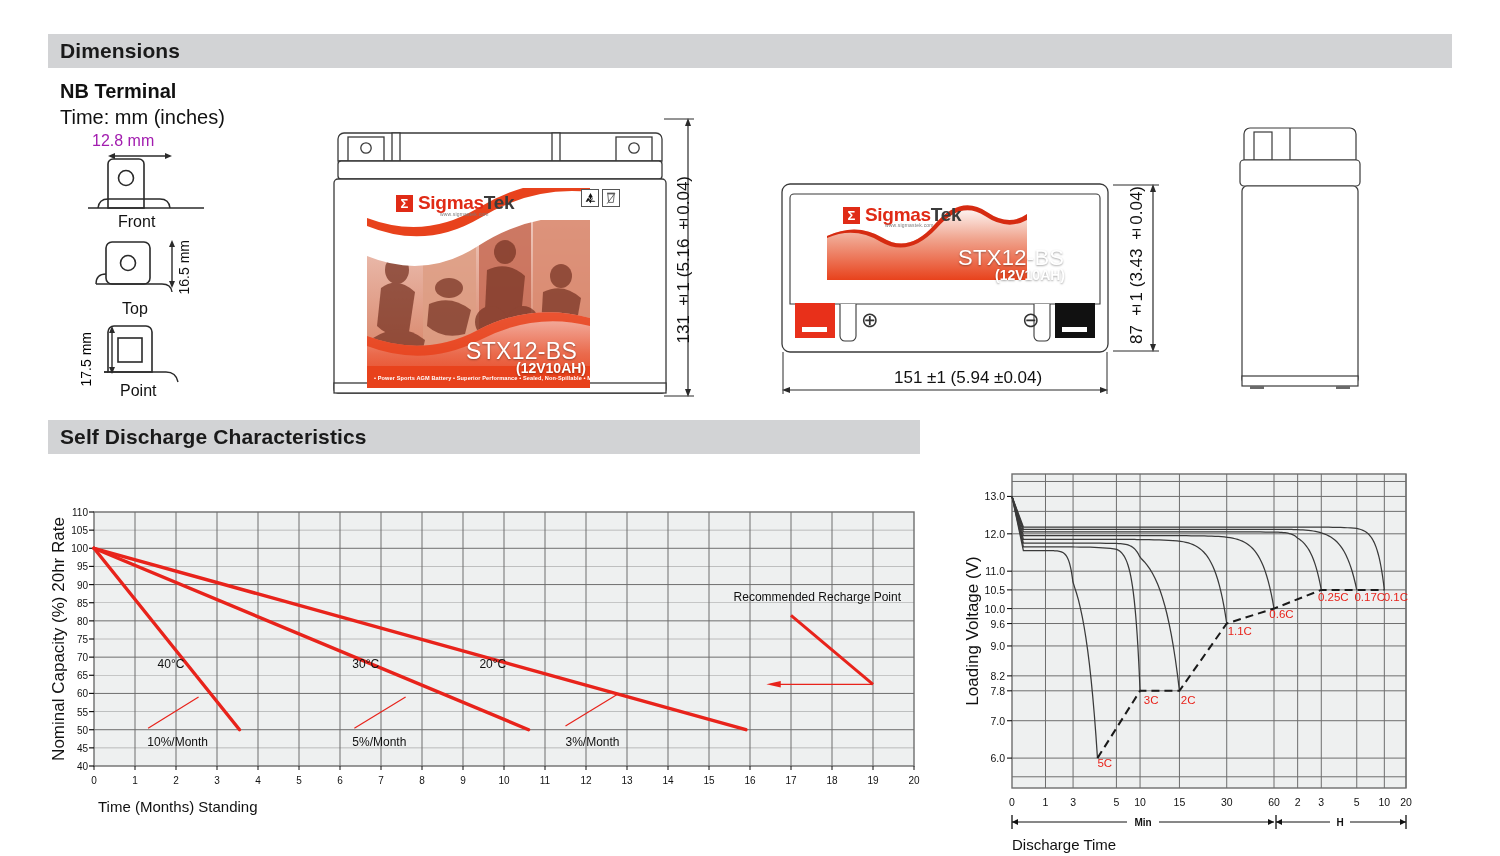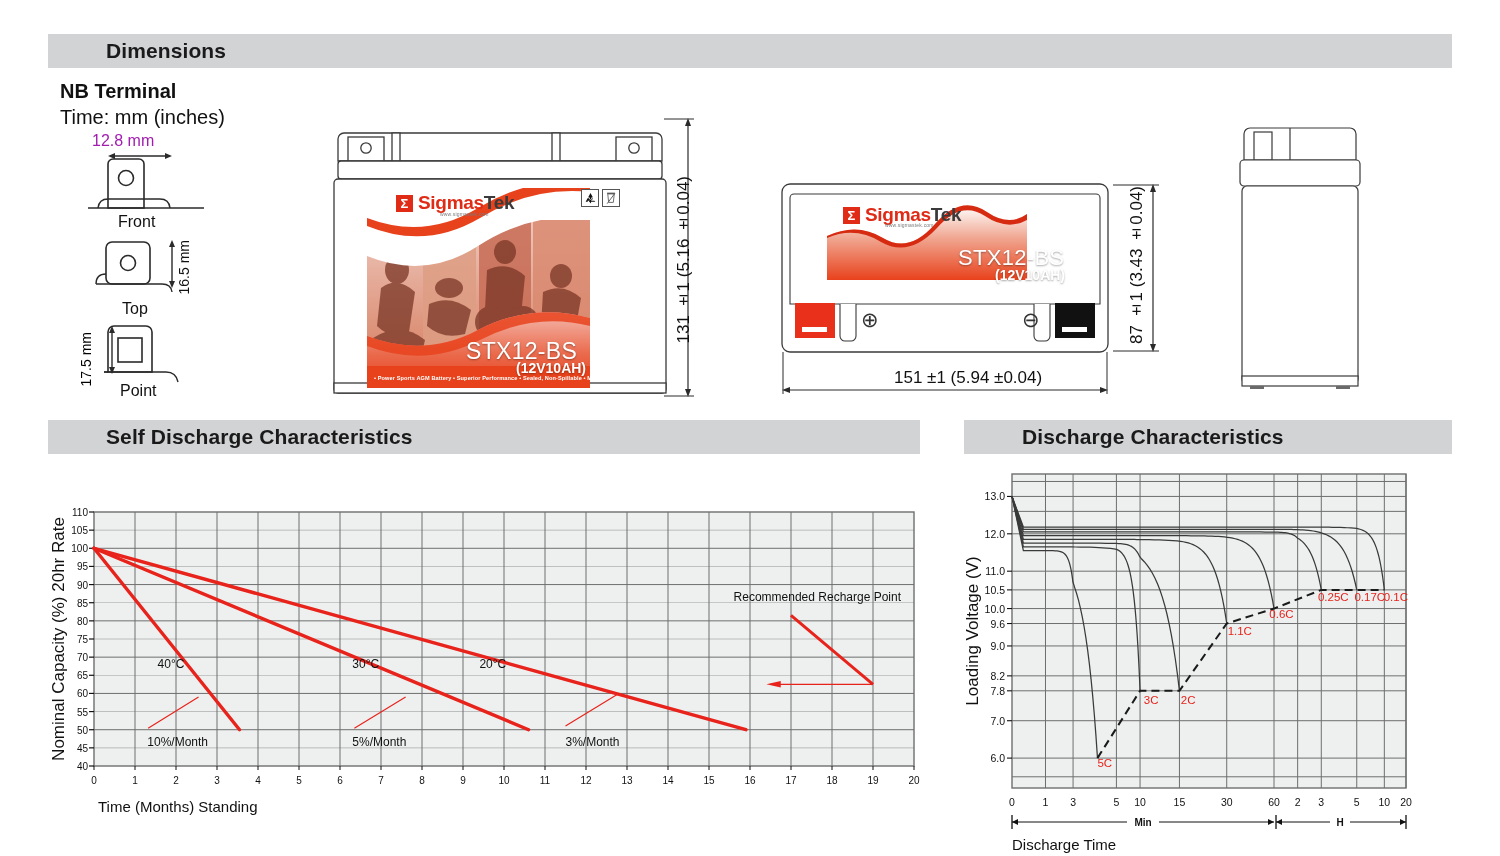--- a/index.html
+++ b/index.html
@@ -11,21 +11,20 @@
     overflow: hidden;
   }
   #page { position: relative; width: 1500px; height: 856px; background: #fff; }
 
   
   .section-bar {
     position: absolute;
     background: #d2d3d5;
     display: flex;
     align-items: center;
-    padding-left: 46px;
   }
   .section-bar .section-title {
     font-weight: bold;
     font-size: 21px;
     color: #1a1a1a;
     padding-left: 12px;
     letter-spacing: .1px;
   }
 
   
@@ -309,23 +308,20 @@
     <rect x="4" y="68" width="116" height="198" rx="5" fill="#fff" stroke="#3a3a3a" stroke-width="1.2"></rect>
     <rect x="4" y="258" width="116" height="10" fill="#fff" stroke="#3a3a3a" stroke-width="1.2"></rect>
     <rect x="12" y="268" width="14" height="3" fill="#6a6a6a"></rect>
     <rect x="98" y="268" width="14" height="3" fill="#6a6a6a"></rect>
   </svg>
 
   <div class="section-bar" style="left:48px; top:420px; width:872px; height:34px;text-align:right;">
     <span class="section-title">Self Discharge Characteristics</span>
   </div>
 
-  <div class="section-bar" style="left:964px; top:420px; width:488px; height:34px;">
-    <span class="section-title">Discharge Characteristics</span>
-  </div>
 
   <svg class="chart-svg" id="selfChart" style="left:48px; top:466px; width:872px; height:360px;" viewBox="0 0 872 360">
       <rect x="46" y="46" width="820" height="254" fill="#eef0f0" stroke="#6e6e6e" stroke-width="1.4"></rect>
       <line x1="87" y1="46" x2="87" y2="300" stroke="#6e6e6e" stroke-width="1"></line>
       <line x1="128" y1="46" x2="128" y2="300" stroke="#6e6e6e" stroke-width="1"></line>
       <line x1="169" y1="46" x2="169" y2="300" stroke="#6e6e6e" stroke-width="1"></line>
       <line x1="210" y1="46" x2="210" y2="300" stroke="#6e6e6e" stroke-width="1"></line>
       <line x1="251" y1="46" x2="251" y2="300" stroke="#6e6e6e" stroke-width="1"></line>
       <line x1="292" y1="46" x2="292" y2="300" stroke="#6e6e6e" stroke-width="1"></line>
       <line x1="333" y1="46" x2="333" y2="300" stroke="#6e6e6e" stroke-width="1"></line>

